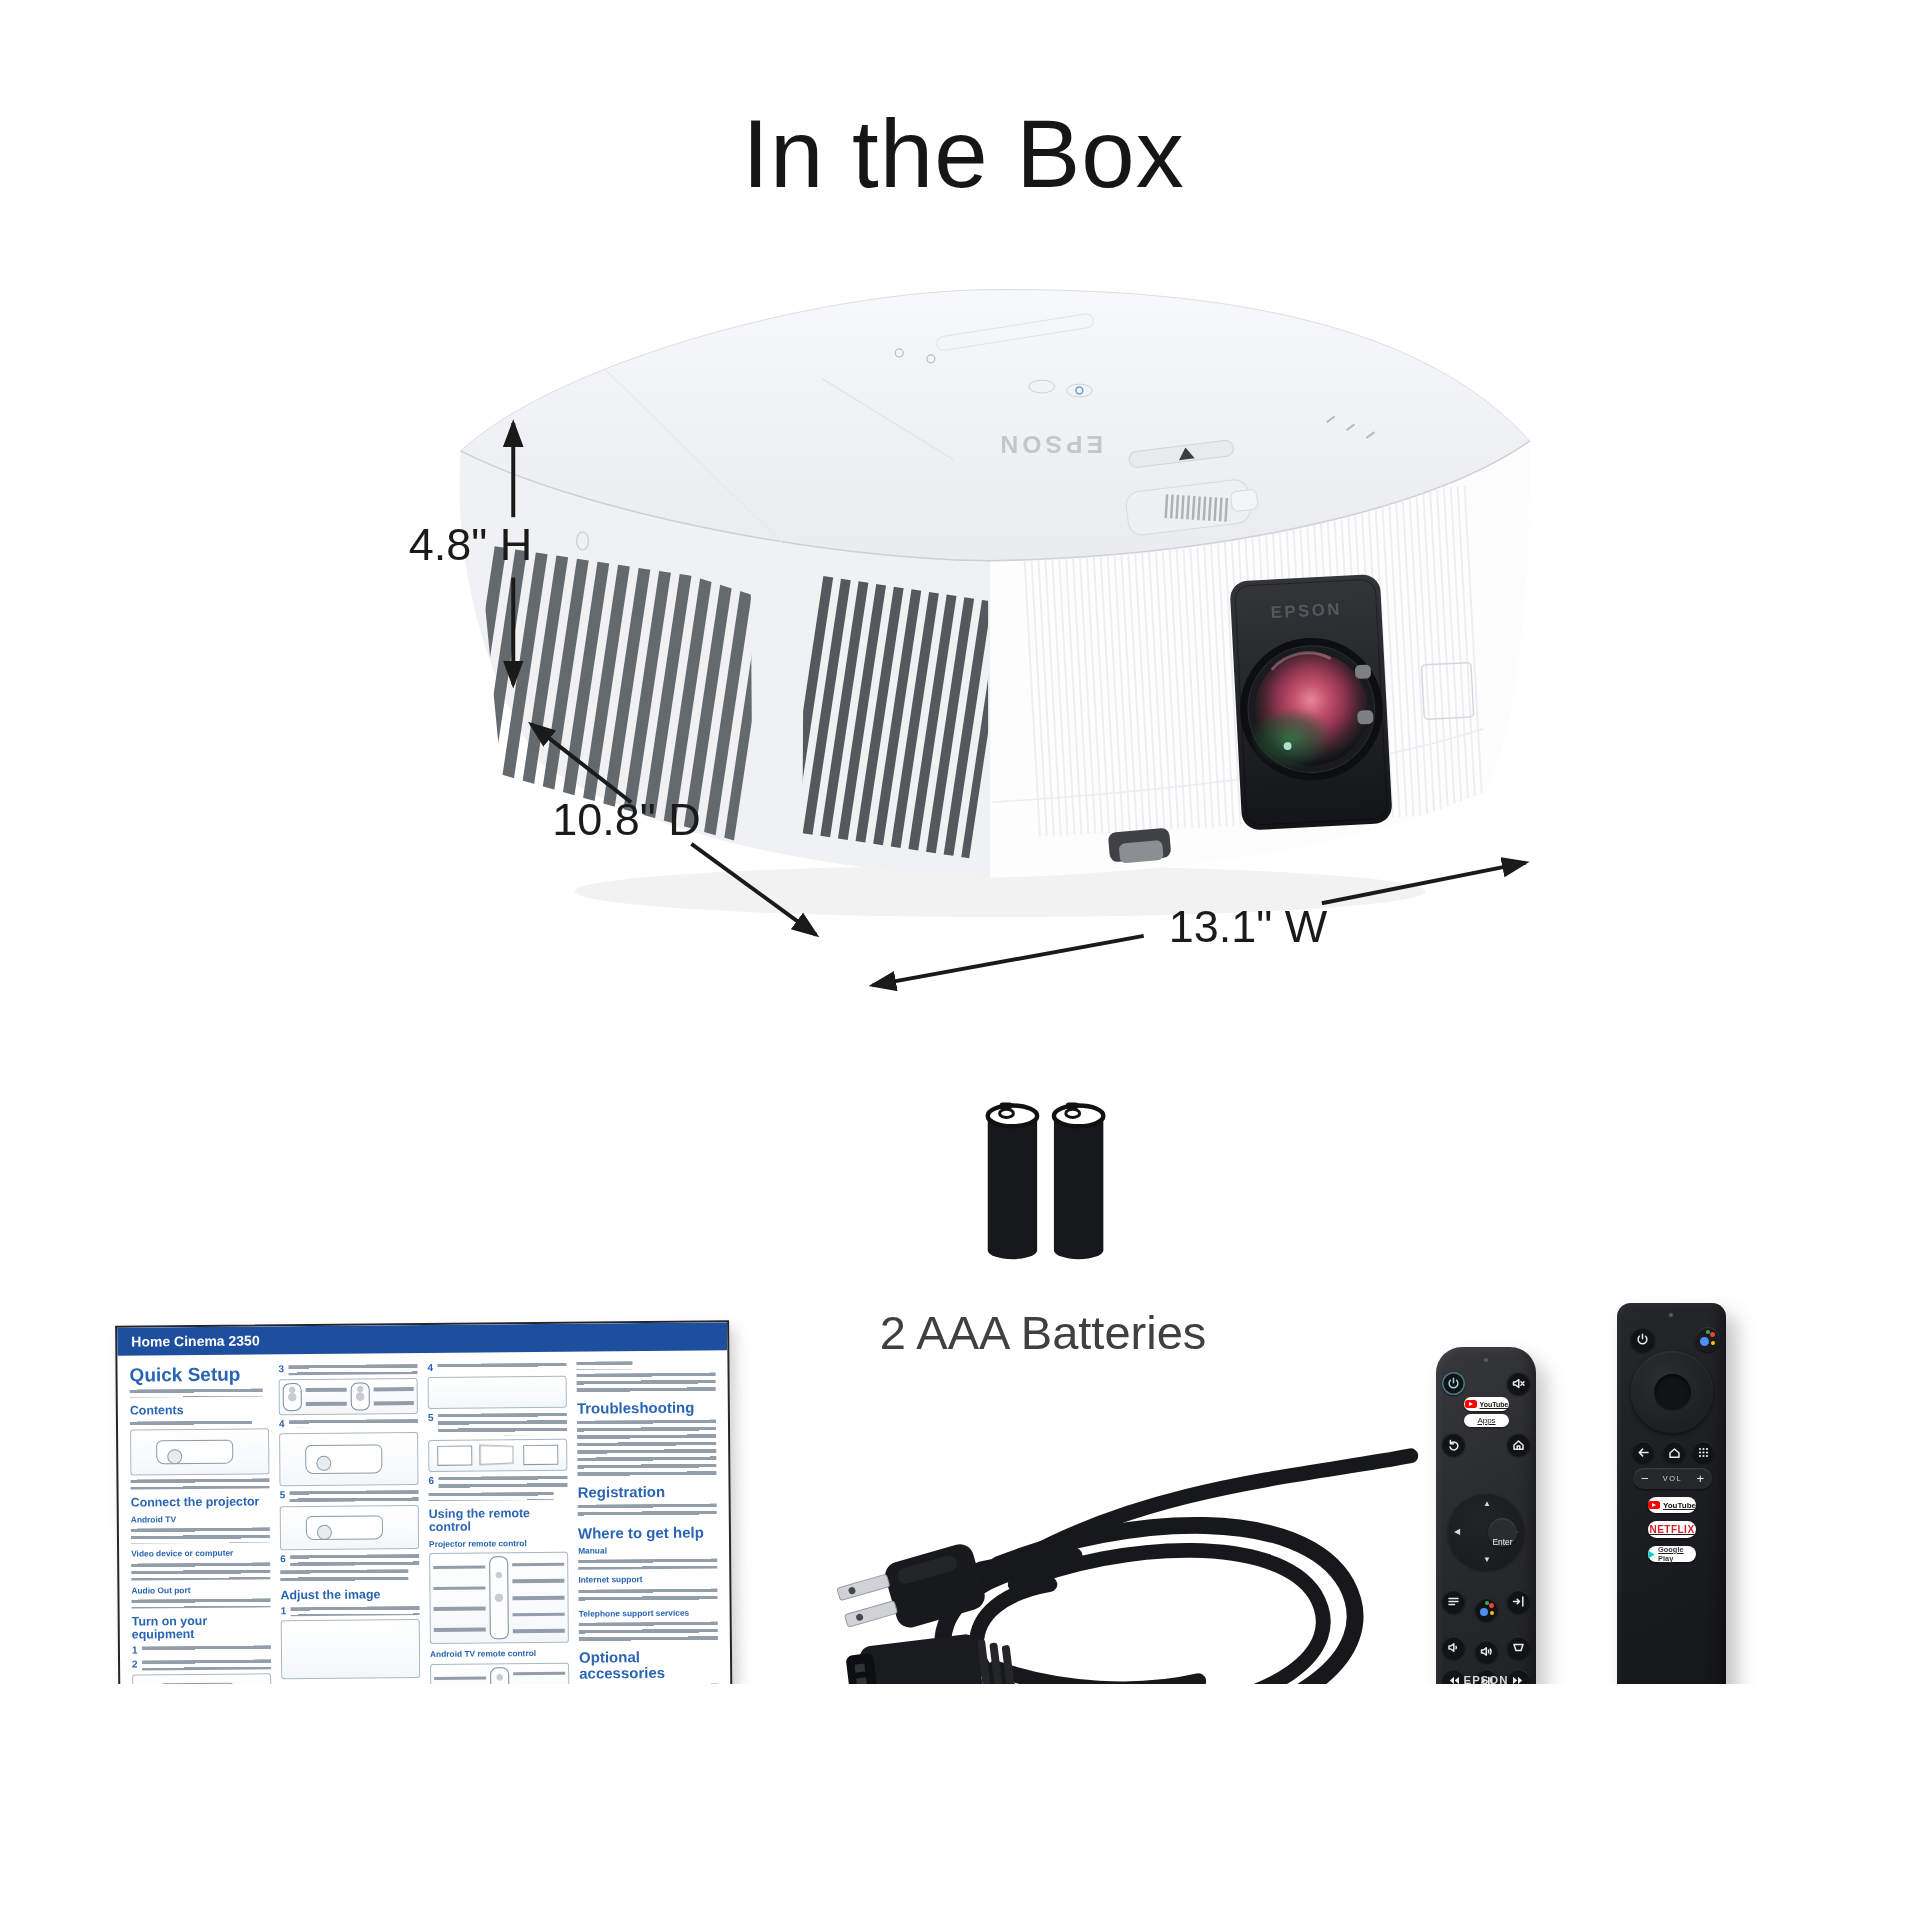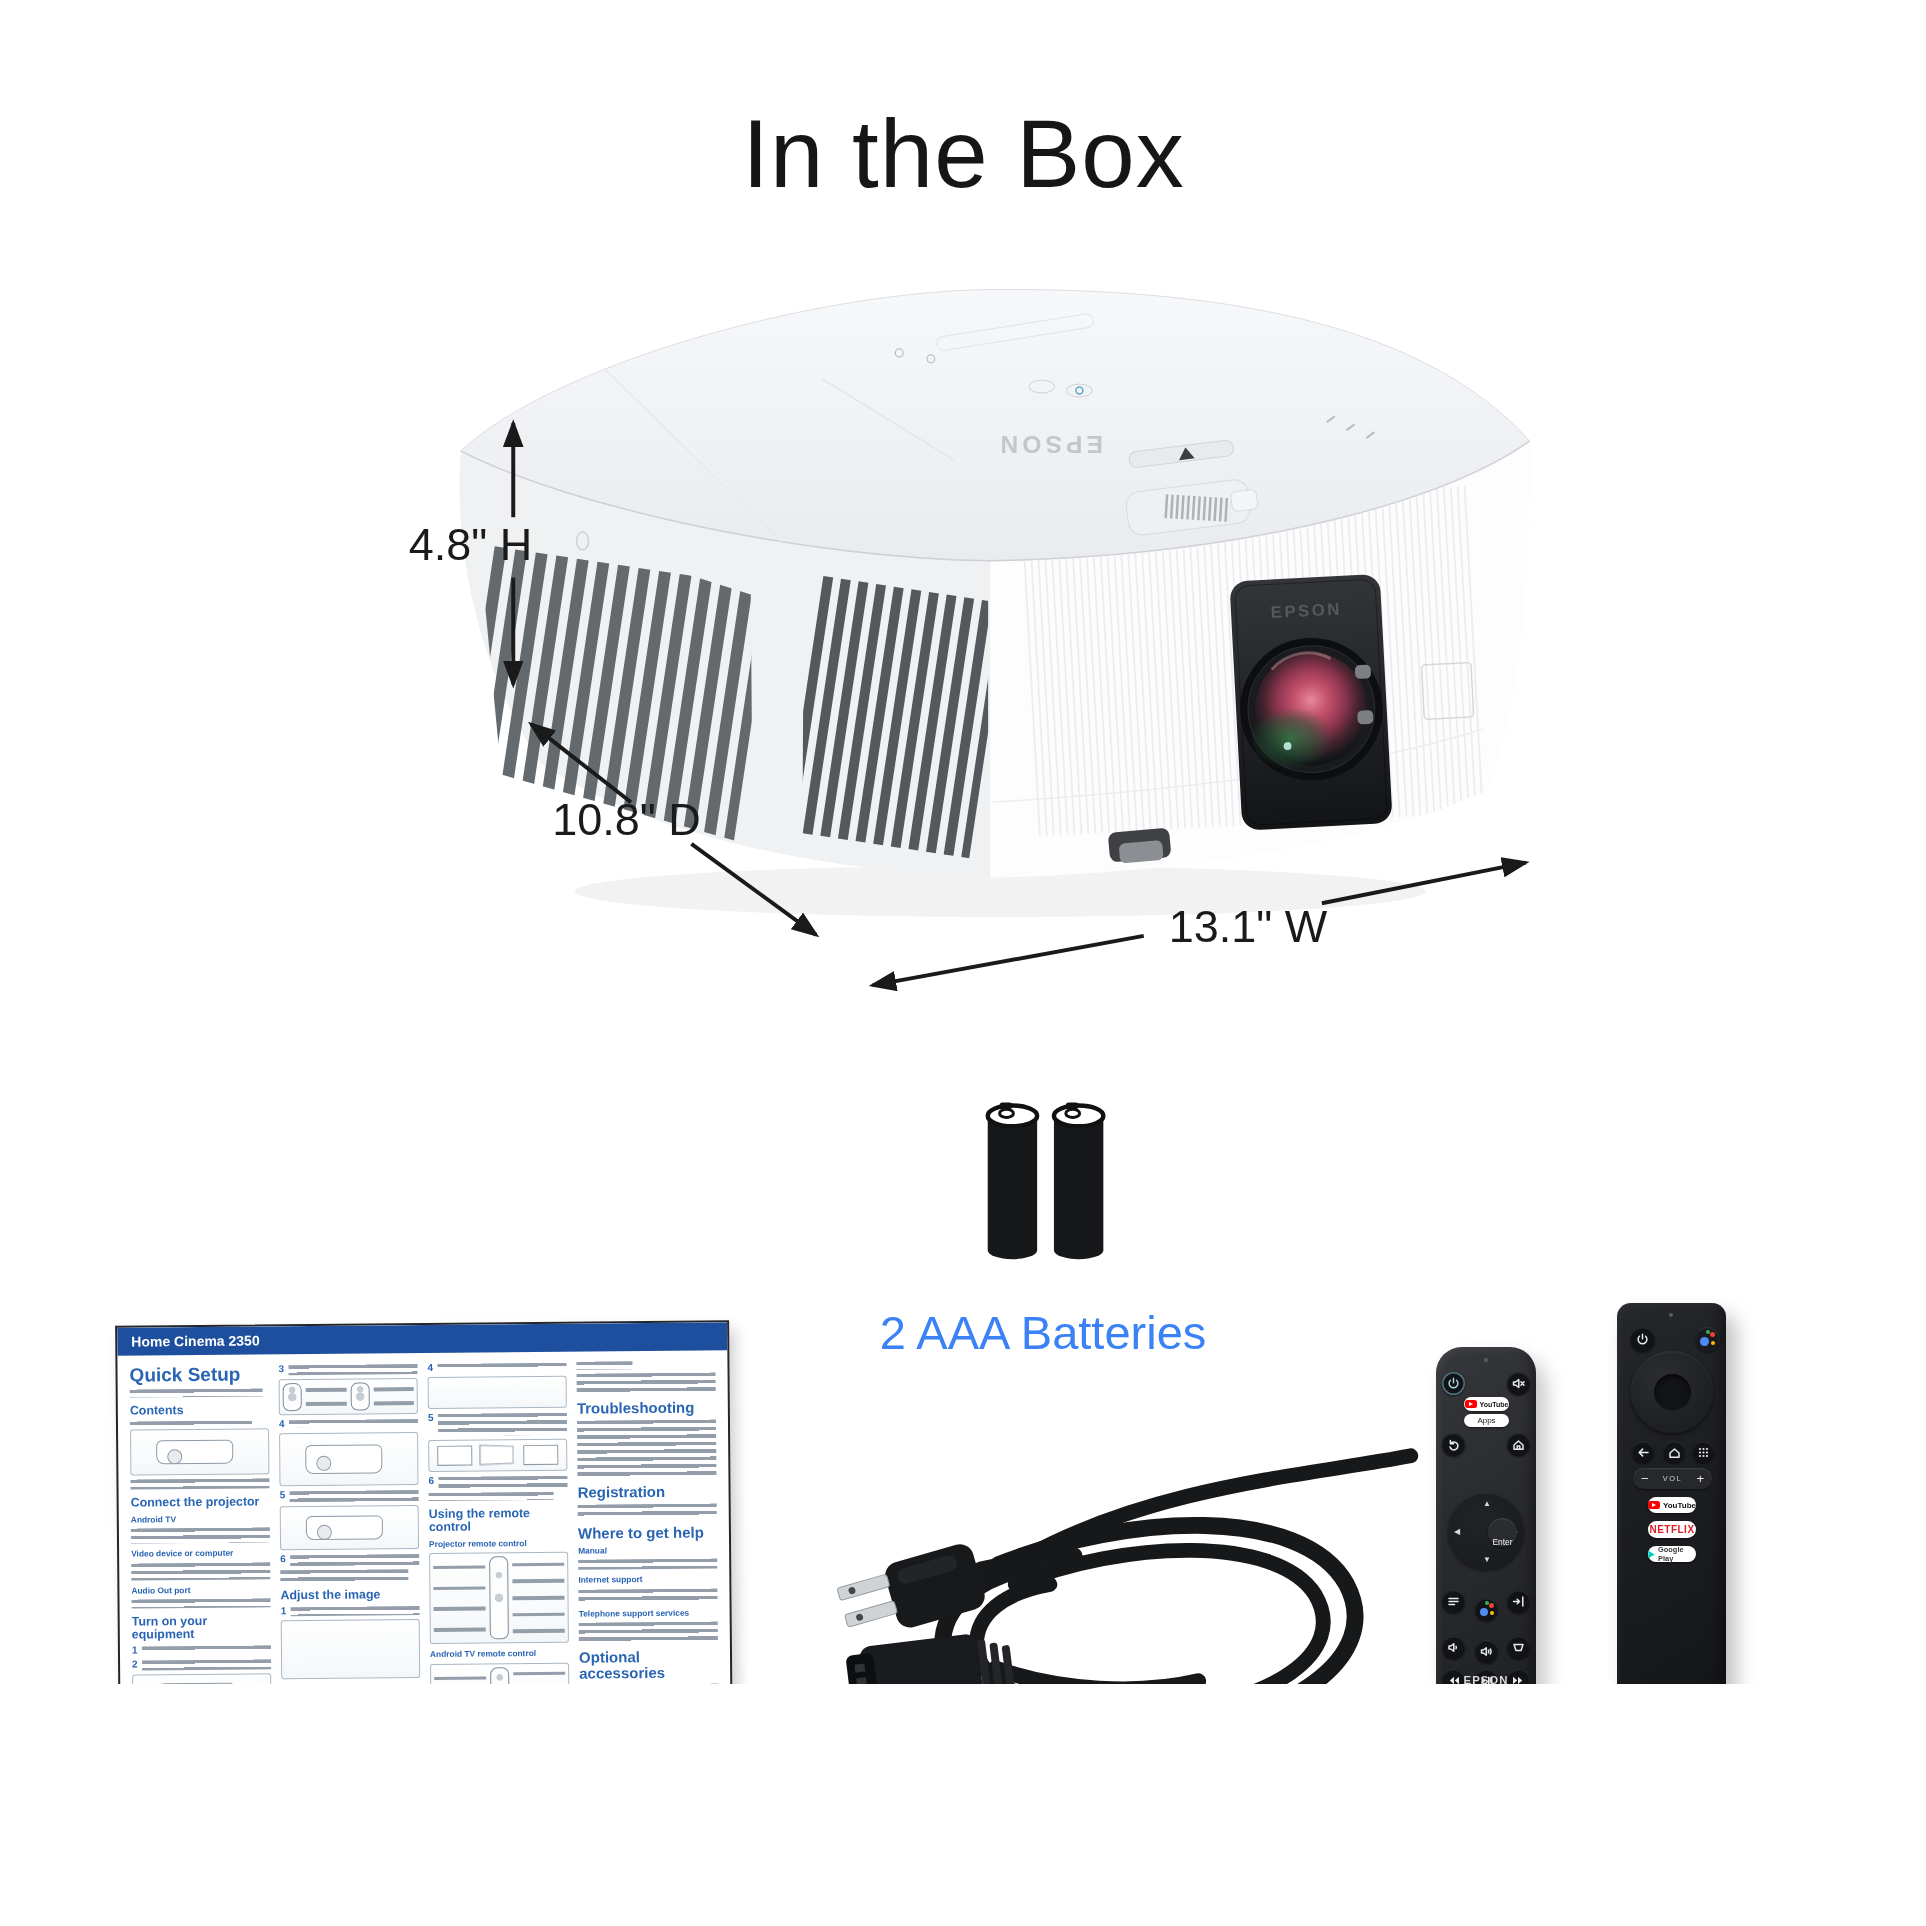--- a/index.html
+++ b/index.html
@@ -4,21 +4,21 @@
 <style>
   html,body{margin:0;padding:0;background:#fff;}
   .canvas{position:relative;width:1927px;height:1684px;background:#ffffff;overflow:hidden;
           font-family:"Liberation Sans","DejaVu Sans",sans-serif;color:#1a1a1a;}
   .abs{position:absolute;}
 
   
   .page-title{top:99px;left:0;width:100%;text-align:center;font-size:96px;font-weight:400;
               letter-spacing:1px;color:#161616;}
   .dim-label{font-size:45px;color:#1a1a1a;text-align:center;white-space:nowrap;}
-  .item-caption{font-size:47px;color:#3b82f6;text-align:center;white-space:nowrap;}
+  .item-caption{font-size:47px;color:#404040;text-align:center;white-space:nowrap;}
 
   
   .guide-doc{left:117px;top:1323px;width:614px;height:434px;background:#fff;
              border:2px solid #23262a;box-shadow:6px 8px 14px rgba(0,0,0,.18);
              transform:rotate(-0.5deg);box-sizing:border-box;overflow:hidden;}
   .guide-header{height:28px;background:#1d4f9e;color:#fff;font-size:14px;font-weight:700;
                 line-height:28px;padding-left:14px;}
   .guide-body{display:flex;gap:10px;padding:10px 12px;height:384px;box-sizing:border-box;}
   .gcol{flex:1;display:flex;flex-direction:column;gap:4px;min-width:0;}
   .h1g{color:#2a65b4;font-weight:700;font-size:19px;line-height:1.05;}
@@ -63,21 +63,21 @@
       box-shadow:10px 12px 20px rgba(0,0,0,.25), inset -5px -7px 12px rgba(0,0,0,.4),
                  inset 3px 3px 7px rgba(255,255,255,.05);}
   .micdot{position:absolute;width:4px;height:4px;border-radius:50%;background:#595b5e;}
   .rbtn{position:absolute;width:23px;height:23px;border-radius:50%;background:#121315;
         display:flex;align-items:center;justify-content:center;color:#e9eaeb;
         box-shadow:inset 0 1px 1.5px rgba(255,255,255,.14), 0 1px 2px rgba(0,0,0,.55);}
   .rbtn svg{width:13px;height:13px;stroke:#e9eaeb;stroke-width:1.5;fill:none;
             stroke-linecap:round;stroke-linejoin:round;}
   .rbtn.power-ring{box-shadow:inset 0 0 0 1.5px rgba(125,195,218,.55), 0 1px 2px rgba(0,0,0,.55);}
   .pill{position:absolute;background:#fff;border-radius:9px;display:flex;align-items:center;
-        justify-content:center;gap:3px;box-shadow:0 1px 2px rgba(0,0,0,.5);}
+        justify-content:center;gap:3px;box-shadow:0 1px 2px rgba(0,0,0,.5);text-decoration:underline;}
   .yt-badge{width:12px;height:8px;background:#ff0000;border-radius:2.5px;position:relative;flex-shrink:0;}
   .yt-badge::after{content:"";position:absolute;left:4.5px;top:2px;width:0;height:0;
         border-left:4px solid #fff;border-top:2.2px solid transparent;border-bottom:2.2px solid transparent;}
   .yt-text{font-size:8px;font-weight:700;color:#111;}
   .apps-text{font-size:9px;color:#222;}
   .netflix-text{font-size:10px;font-weight:700;color:#d81f26;letter-spacing:0.5px;}
   .gp-text{font-size:7.4px;font-weight:700;color:#3a3a3a;}
   .dpad-e{position:absolute;left:12px;top:147px;width:76px;height:76px;border-radius:50%;
         background:radial-gradient(circle at 40% 35%,#222326,#18191b);box-shadow:0 1px 3px rgba(0,0,0,.6);}
   .dpad-e .arr{position:absolute;font-size:8px;color:#dadbdd;line-height:1;}

